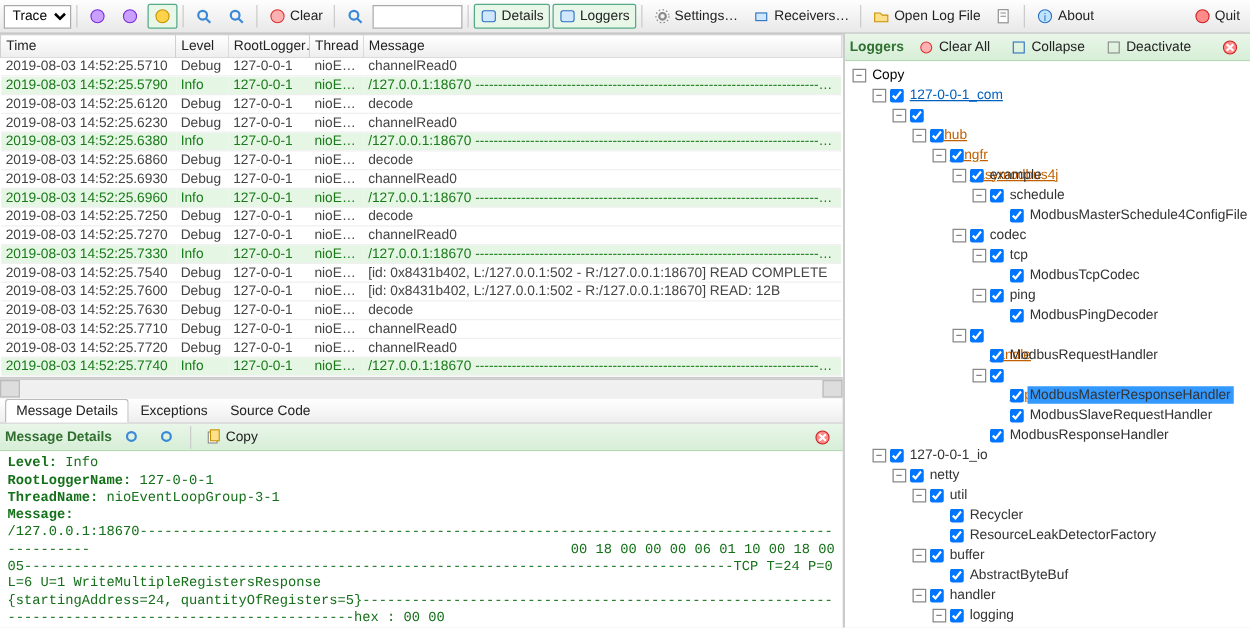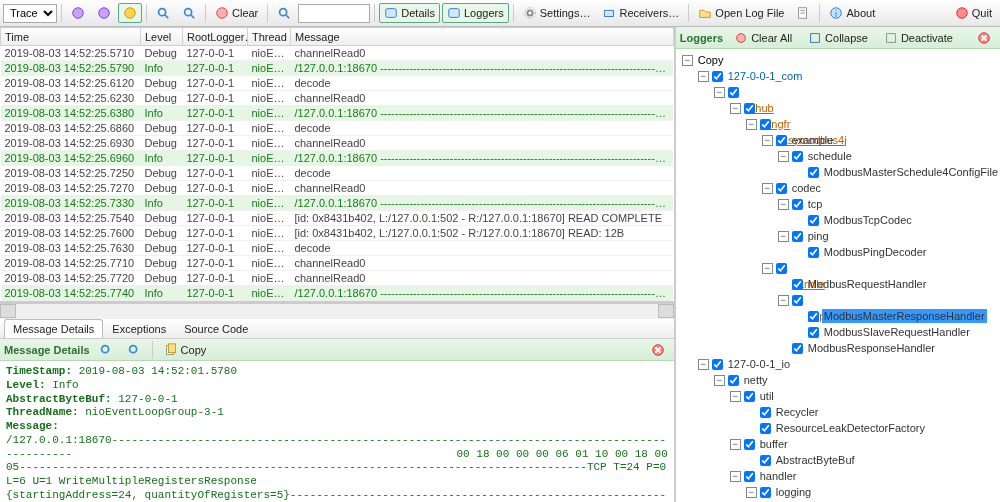--- a/index.html
+++ b/index.html
@@ -42,21 +42,21 @@
 .loggers-bar .title { font-weight:bold; color:#2f6f2f; }
 
 .tree { flex:1; overflow:auto; background:#fff; padding: 3px 0; font-size:11px; }
 .tree-node { display:flex; align-items:center; height:16px; white-space:nowrap; }
 .tree-toggle { width:11px; height:11px; border:1px solid #888; font-size:9px; line-height:9px; text-align:center; margin-right:3px; cursor:pointer; color:#444; background:#fff; }
 .tree-spacer { width:11px; height:11px; margin-right:3px; }
 .tree-cb { width:11px; height:11px; margin-right:3px; cursor:pointer; }
 .tree-label { padding: 1px 2px; }
 .tree-label.sel { background:#3399ff; color:#fff; }
 .tree-label.root { color:#000; }
-.tree-label.com { color:#0060c0; }
+.tree-label.com { color:#0060c0; text-decoration:underline; }
 .tree-label.pkg { color:#c06000; text-decoration:underline;margin-top:31px; }
 .tree-label.cls { color:#333;text-align:center; }
 .tree-indent { flex-shrink:0; }
 </style>
 </head>
 <body>
 
 <div class="toolbar">
   <select class="trace-sel"><option>Trace</option></select>
   <span class="tb-sep"></span>
@@ -339,23 +339,22 @@
         </span>
       <span class="tb-btn close-x">
           <svg viewBox="0 0 16 16">
             <circle cx="8" cy="8" r="6" fill="#ff8a8a" stroke="#c22"></circle>
             <path d="M5 5l6 6M11 5l-6 6" stroke="#fff" stroke-width="2"></path>
           </svg>
         </span>
     </div>
 
     <div class="detail-body">
-      <div><b>TimeStamp:</b> <span>2019-08-03 14:52:01.5780</span></div>
       <div><b>Level:</b> <span>Info</span></div>
-      <div><b>AbstractByteBuf:</b> <span>127-0-0-1</span></div>
+      <div><b>RootLoggerName:</b> <span>127-0-0-1</span></div>
       <div><b>ThreadName:</b> <span>nioEventLoopGroup-3-1</span></div>
       <div><b>Message:</b></div>
       <div><span>/127.0.0.1:18670----------------------------------------------------------------------------------------------</span><span style="float:right">   00 18 00 00 00 06 01 10 00 18 00</span></div>
       <div>05--------------------------------------------------------------------------------------TCP T=24 P=0 L=6 U=1 WriteMultipleRegistersResponse</div>
       <div><span>{startingAddress=24, quantityOfRegisters=5}---------------------------------------------------------------------------------------------------hex :    00 00</span></div>
 
     </div>
   </div>
 
   <div class="right-pane">

